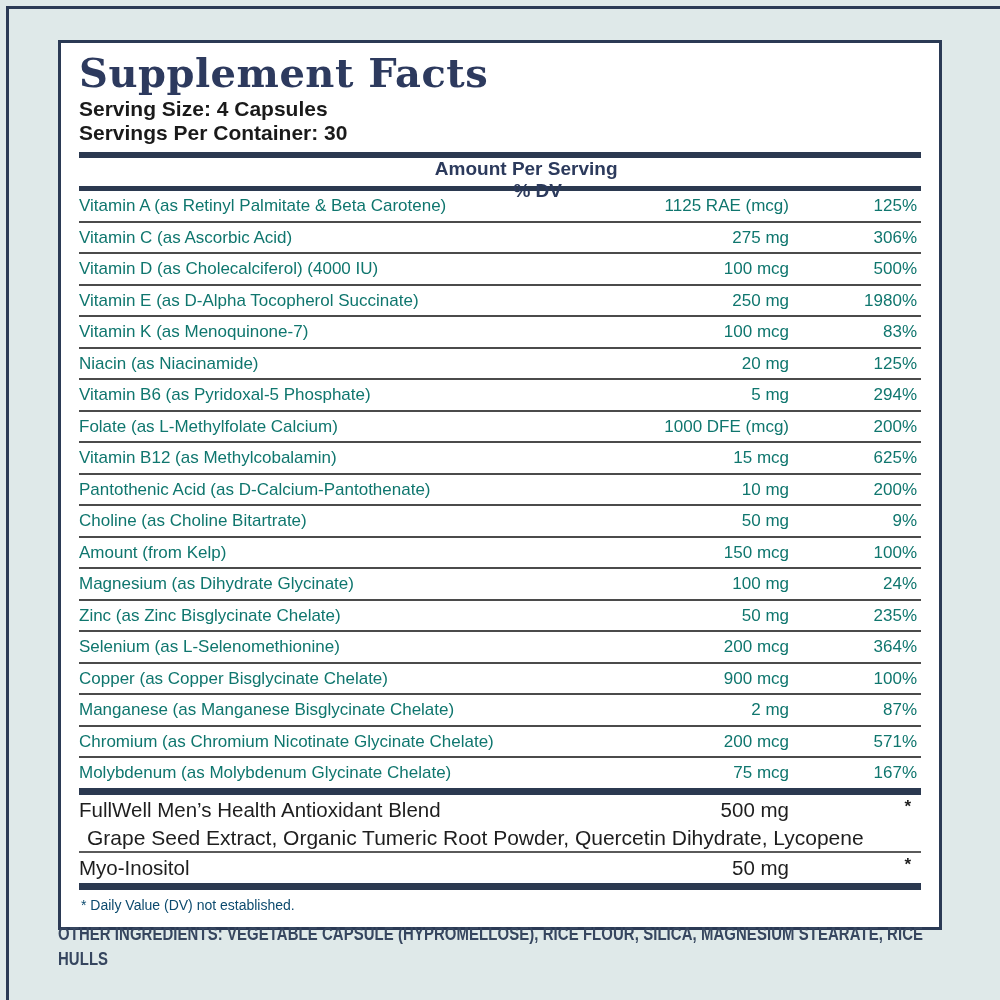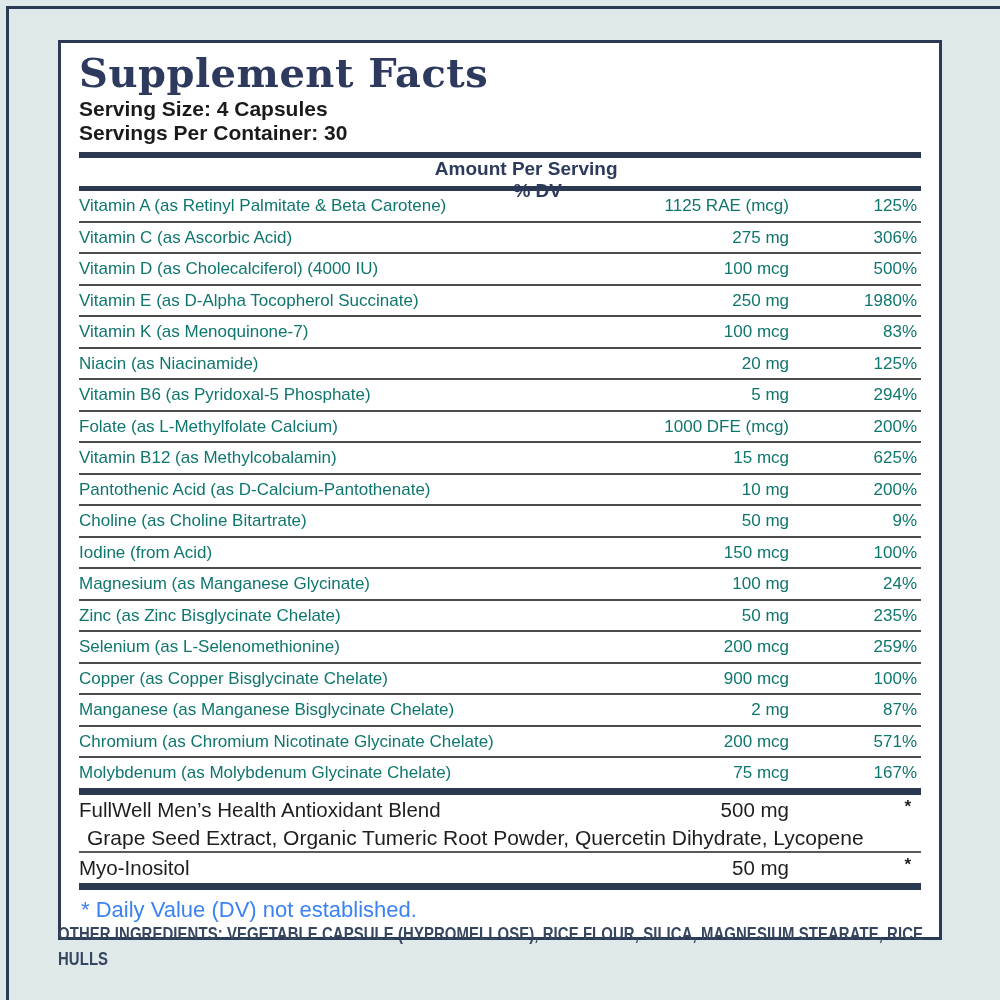--- a/index.html
+++ b/index.html
@@ -75,22 +75,22 @@
     border-bottom: 2px solid #5a5a5a;
   }
   .dv-star {
     font-size: 17px;
     position: relative;
     top: -5px;
     padding-right: 6px;
     font-weight: bold;
   }
   .footnote {
-    font-size: 22px;
-    color: #3b82f6;
+    font-size: 14px;
+    color: #0c4a6e;
     padding: 7px 0 4px 2px;
   }
   .other-ingredients {
     position: absolute;
     left: 58px;
     top: 922px;
     width: 1045px;
     transform: scaleX(0.852);
     transform-origin: left top;
     font-size: 17.5px;
@@ -182,41 +182,41 @@
       <span class="col-dv">200%</span>
     </div>
 
     <div class="row nutrient-row">
       <span class="col-name">Choline (as Choline Bitartrate)</span>
       <span class="col-amount">50 mg</span>
       <span class="col-dv">9%</span>
     </div>
 
     <div class="row nutrient-row">
-      <span class="col-name">Iodine (from Acid)</span>
+      <span class="col-name">Amount (from Kelp)</span>
       <span class="col-amount">150 mcg</span>
       <span class="col-dv">100%</span>
     </div>
 
     <div class="row nutrient-row">
-      <span class="col-name">Magnesium (as Manganese Glycinate)</span>
+      <span class="col-name">Magnesium (as Dihydrate Glycinate)</span>
       <span class="col-amount">100 mg</span>
       <span class="col-dv">24%</span>
     </div>
 
     <div class="row nutrient-row">
       <span class="col-name">Zinc (as Zinc Bisglycinate Chelate)</span>
       <span class="col-amount">50 mg</span>
       <span class="col-dv">235%</span>
     </div>
 
     <div class="row nutrient-row">
       <span class="col-name">Selenium (as L-Selenomethionine)</span>
       <span class="col-amount">200 mcg</span>
-      <span class="col-dv">259%</span>
+      <span class="col-dv">364%</span>
     </div>
 
     <div class="row nutrient-row">
       <span class="col-name">Copper (as Copper Bisglycinate Chelate)</span>
       <span class="col-amount">900 mcg</span>
       <span class="col-dv">100%</span>
     </div>
 
     <div class="row nutrient-row">
       <span class="col-name">Manganese (as Manganese Bisglycinate Chelate)</span>

